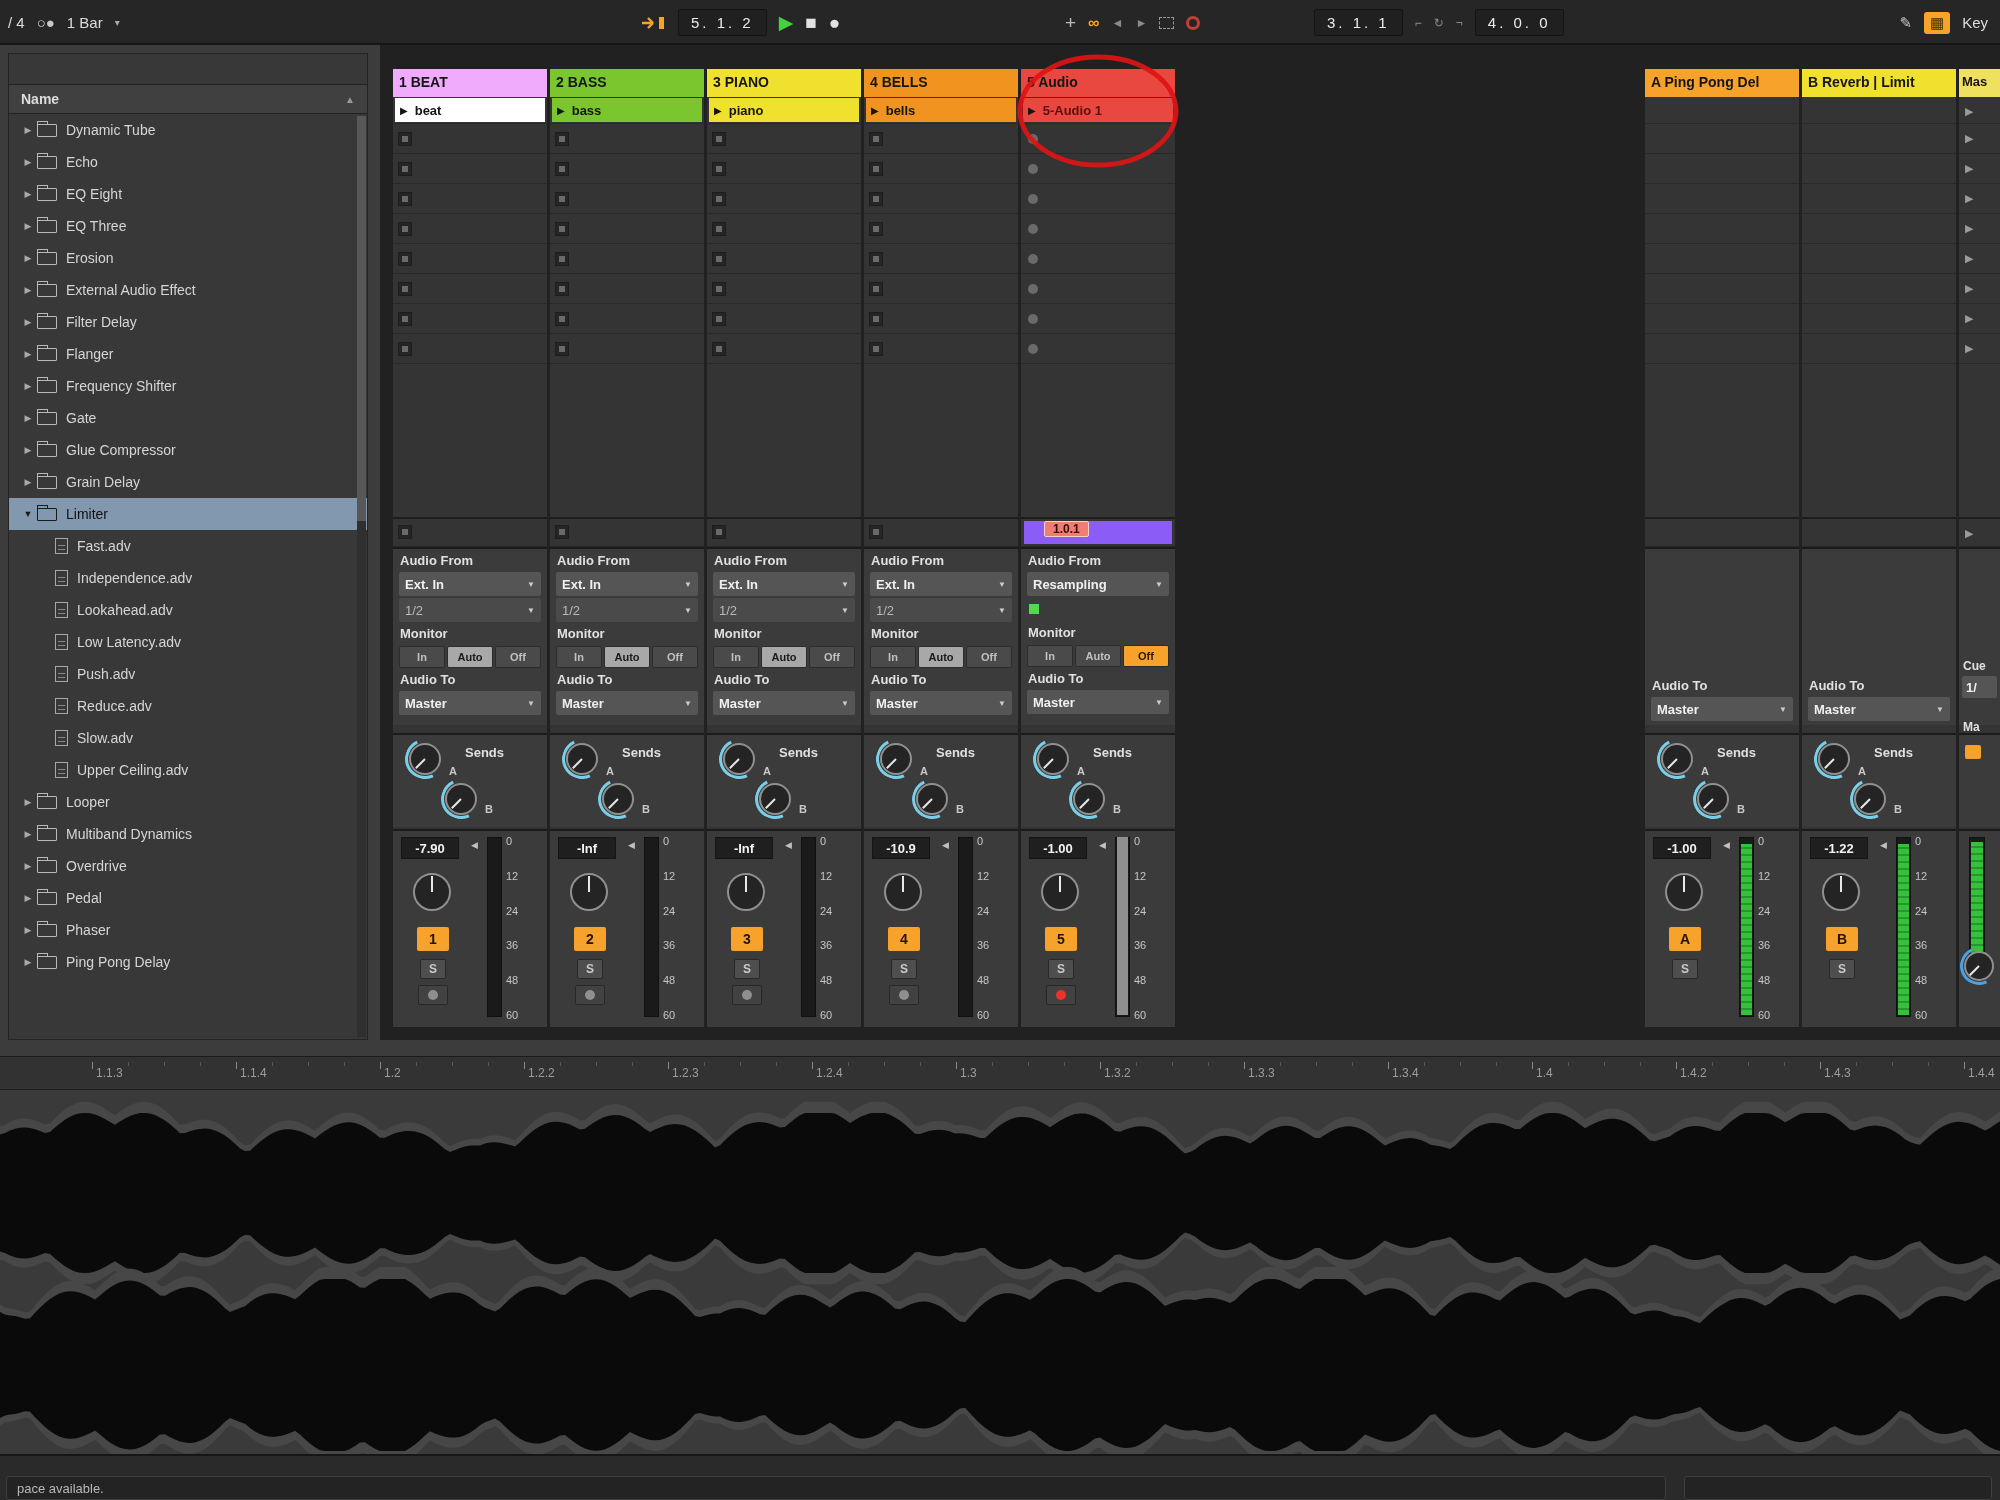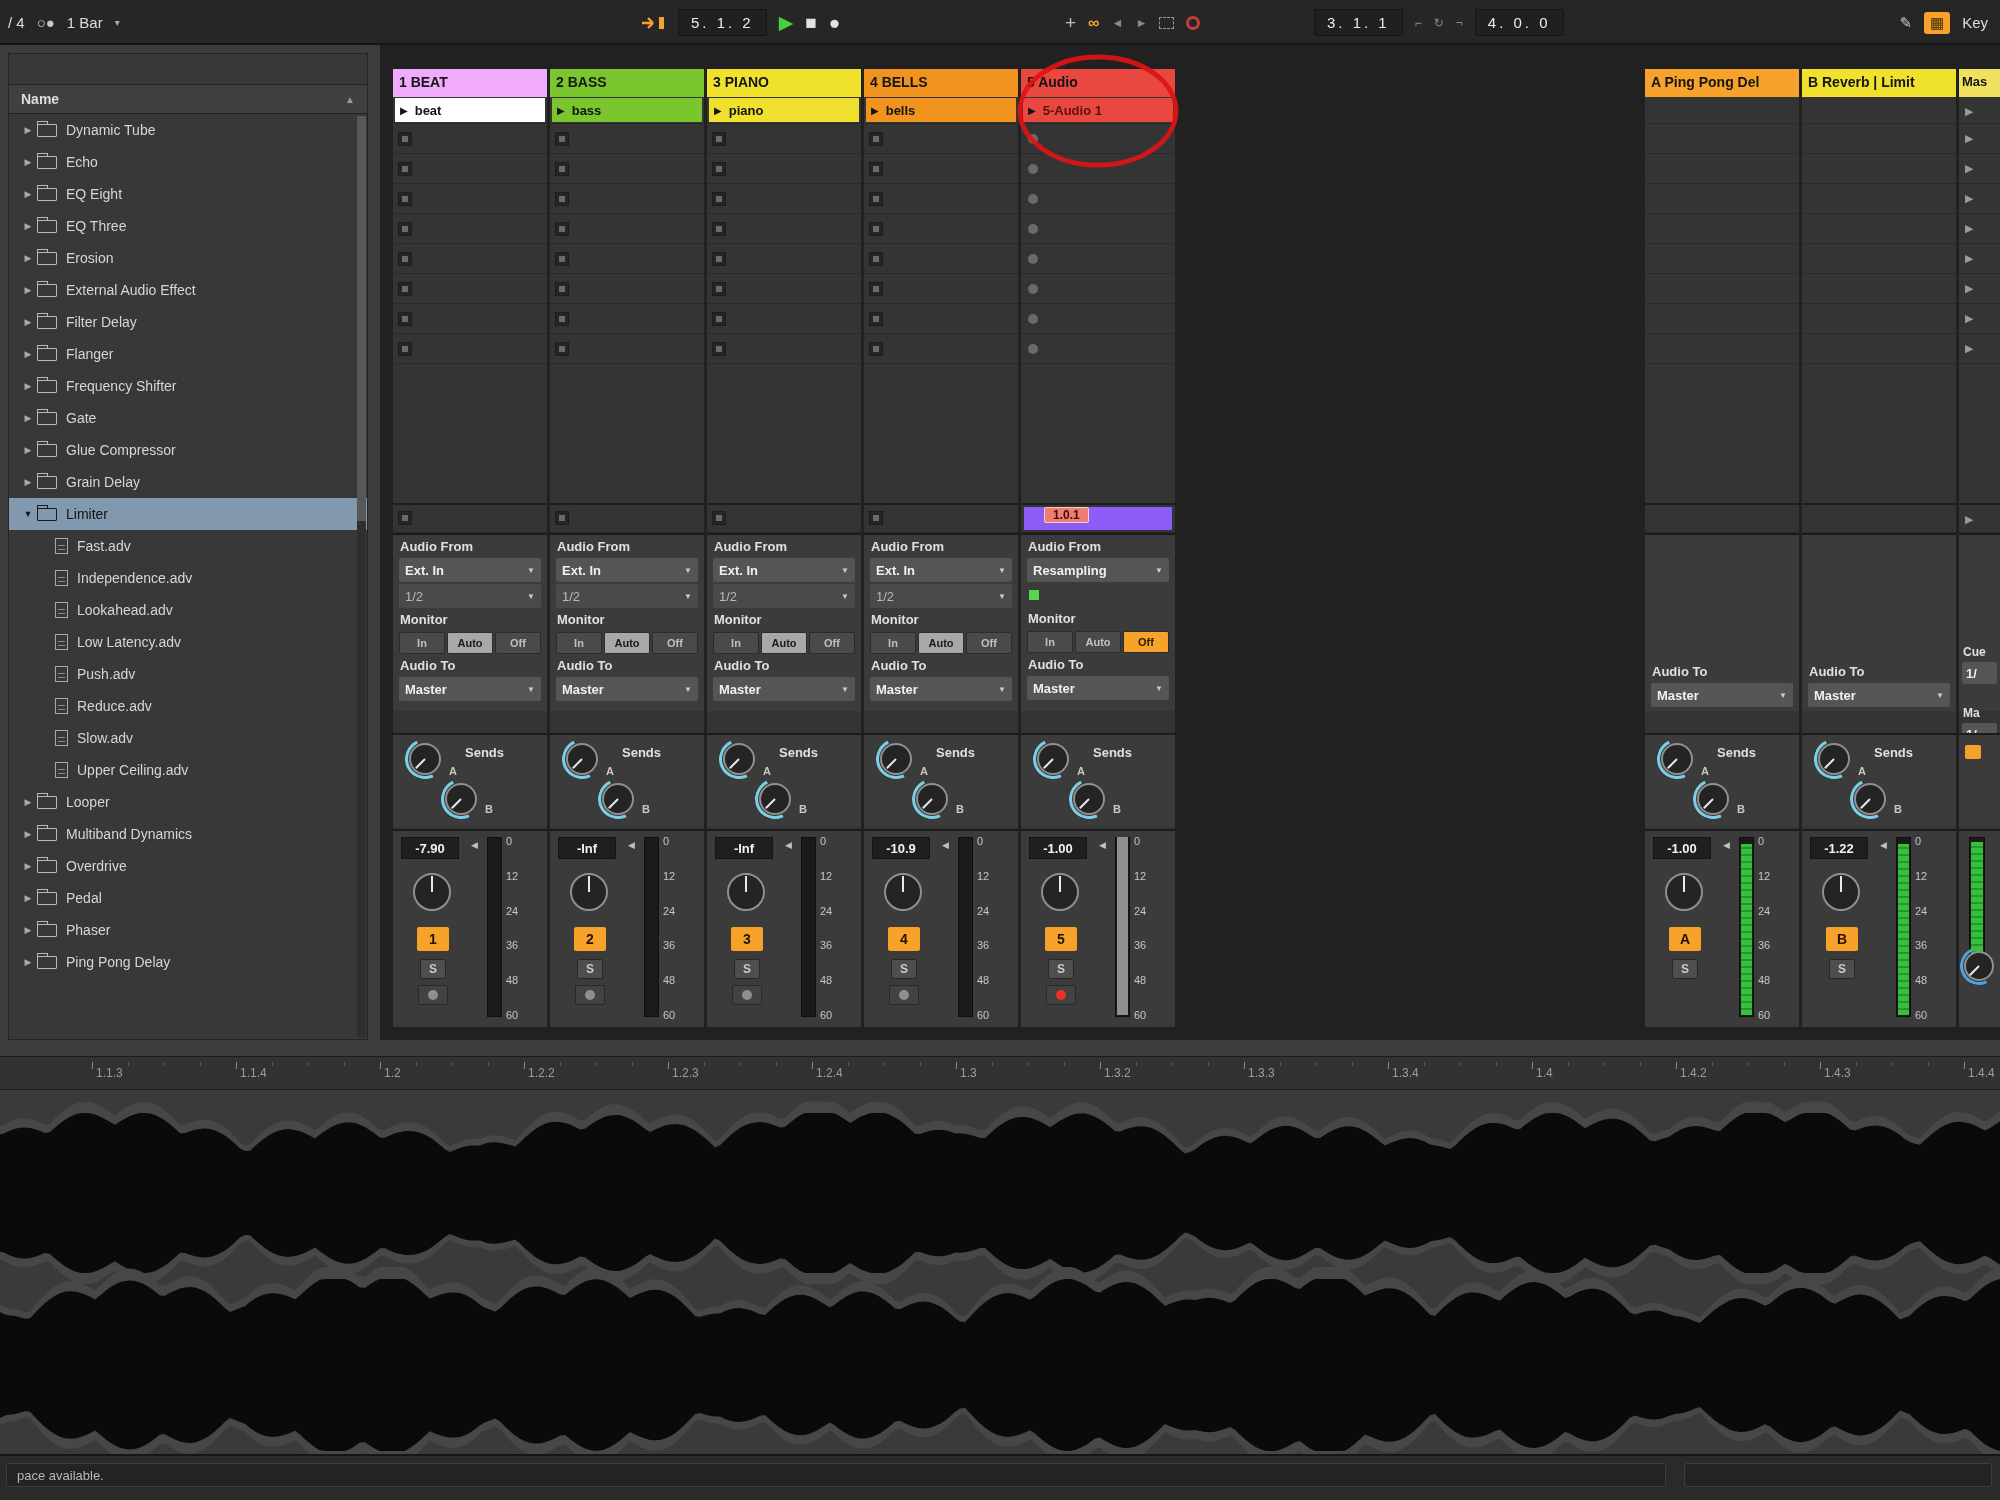--- a/index.html
+++ b/index.html
@@ -75,21 +75,21 @@
 .mon-btn{flex:1;background:#4a4a4a;border:1px solid #2c2c2c;border-radius:2px;color:#c0c0c0;font-size:11px;font-weight:bold;display:flex;align-items:center;justify-content:center;cursor:pointer;}
 .mon-on{background:#a8a8a8;color:#1a1a1a;}
 .mon-amber{background:#f7a22b;color:#2a1a00;}
 .io-to{margin-top:2px;}
 .io-return{padding-top:125px;}
 .io-master{padding-top:88px;}
 .io-master .io-label{font-size:12px;padding-left:4px;height:18px;line-height:18px;margin-top:20px;}
 .dd-mini{margin:1px 3px;padding:0 4px;height:22px;}
 
 
-.sends{height:94px;flex:none;background:#3b3b3b;border-top:2px solid #1b1b1b;margin-top:22px;position:relative;}
+.sends{height:94px;flex:none;background:#3b3b3b;border-top:2px solid #1b1b1b;margin-top:8px;position:relative;}
 .knob{position:absolute;border-radius:50%;background:#242424;border:2px solid #909090;cursor:pointer;}
 .knob::after{content:'';position:absolute;left:50%;top:50%;width:2px;height:13px;background:#e8e8e8;transform-origin:top center;transform:translateX(-1px) rotate(45deg);}
 .knob .arc{position:absolute;inset:-6px;border-radius:50%;border:3px solid transparent;border-left-color:#79cfe8;border-bottom-color:#79cfe8;transform:rotate(20deg);}
 .knob-a{left:16px;top:8px;width:32px;height:32px;}
 .knob-b{left:52px;top:48px;width:32px;height:32px;}
 .sends-label{position:absolute;left:72px;top:10px;color:#e0e0e0;font-size:13px;font-weight:bold;}
 .send-letter{position:absolute;color:#c8c8c8;font-size:11px;font-weight:bold;}
 .la{left:56px;top:30px;}
 .lb{left:92px;top:68px;}
 
@@ -121,21 +121,21 @@
 .master-meter{position:absolute;left:10px;top:6px;bottom:60px;width:16px;background:#1a1a1a;border:1px solid #101010;}
 
 
 .ruler{position:absolute;left:0;top:1056px;width:2000px;height:34px;background:#323232;border-top:1px solid #1c1c1c;border-bottom:1px solid #1c1c1c;cursor:pointer;}
 .tick{position:absolute;top:0;height:100%;}
 .tick-bar{position:absolute;left:0;top:5px;width:1px;height:7px;background:#8a8a8a;}
 .tick-label{position:absolute;left:4px;top:9px;color:#9c9c9c;font-size:12px;white-space:nowrap;}
 .minor{position:absolute;top:5px;width:1px;height:4px;background:#585858;}
 .wave-area{position:absolute;left:0;top:1090px;width:2000px;height:364px;background:#3a3a3a;}
 .statusbar{position:absolute;left:0;top:1454px;width:2000px;height:46px;background:#2a2a2a;border-top:2px solid #161616;}
-.status-box{position:absolute;top:7px;height:24px;background:#232323;border:1px solid #3e3e3e;border-radius:3px;}
+.status-box{position:absolute;top:20px;height:24px;background:#232323;border:1px solid #3e3e3e;border-radius:3px;}
 .status-left{left:6px;width:1660px;display:flex;align-items:center;padding-left:10px;color:#b8b8b8;font-size:13px;}
 .status-right{left:1684px;width:308px;}
 </style>
 </head>
 <body>
 
 <div id="app">
 
   <header class="transport">
     <div class="t-group" style="left:8px">

